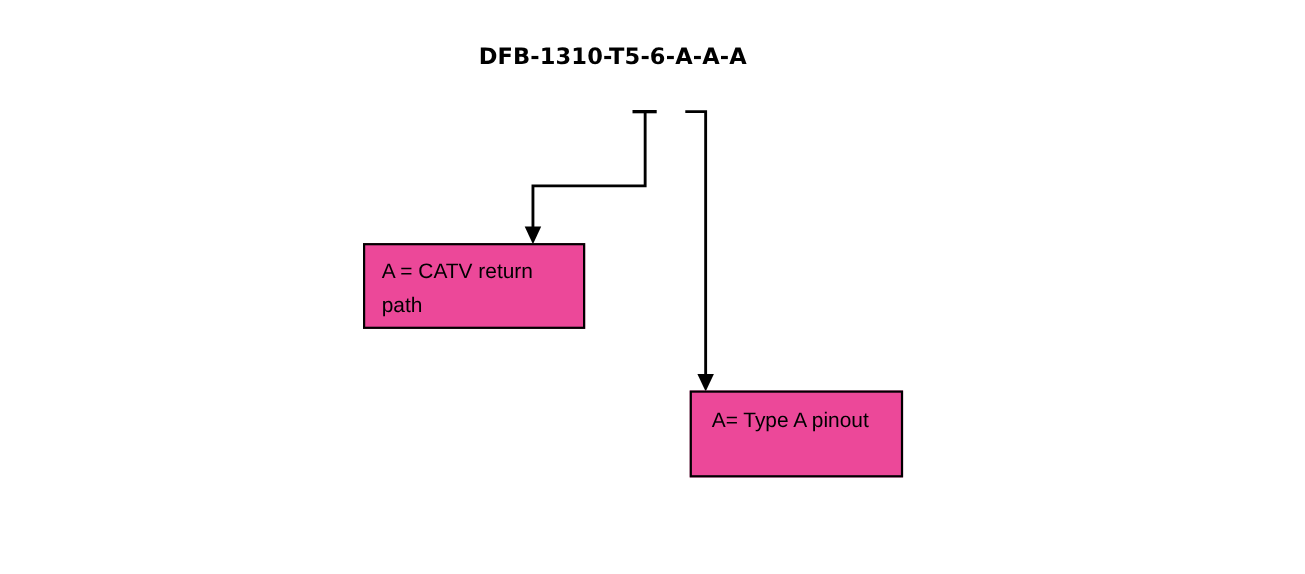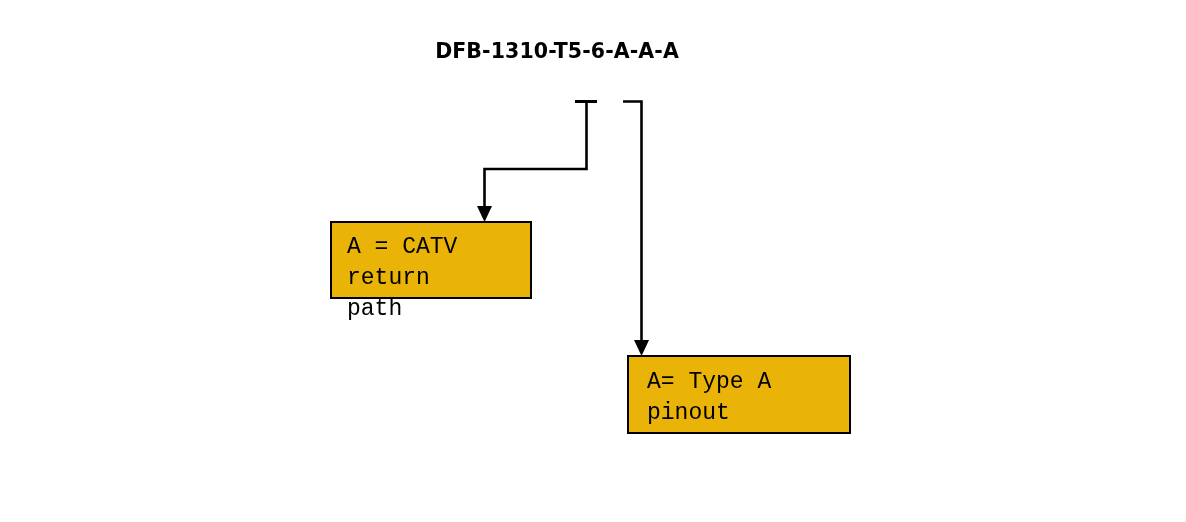--- a/index.html
+++ b/index.html
@@ -57,42 +57,42 @@
     width: 1186px;
     height: 522px;
     pointer-events: none;
   }
 
   
   .callout {
     position: absolute;
     box-sizing: border-box;
     border: 2px solid #000000;
-    background: #eab308;
-    font-family: Liberation Mono, monospace;
-    font-size: 23px;
+    background: #ec4899;
+    font-family: Liberation Sans, sans-serif;
+    font-size: 19px;
     line-height: 31px;
     color: #000000;
   }
   .callout .callout-text {
     display: block;
     padding: 9px 0 0 15px;
     white-space: pre-line;
   }
 
   #box-catv {
     left: 330px;
     top: 221px;
     width: 202px;
     height: 78px;
   }
   #box-pinout {
     left: 627px;
     top: 355px;
-    width: 224px;
+    width: 194px;
     height: 79px;
   }
   #box-pinout .callout-text {
     padding: 10px 0 0 18px;
   }
 </style>
 </head>
 <body>
 
 <div id="canvas">

